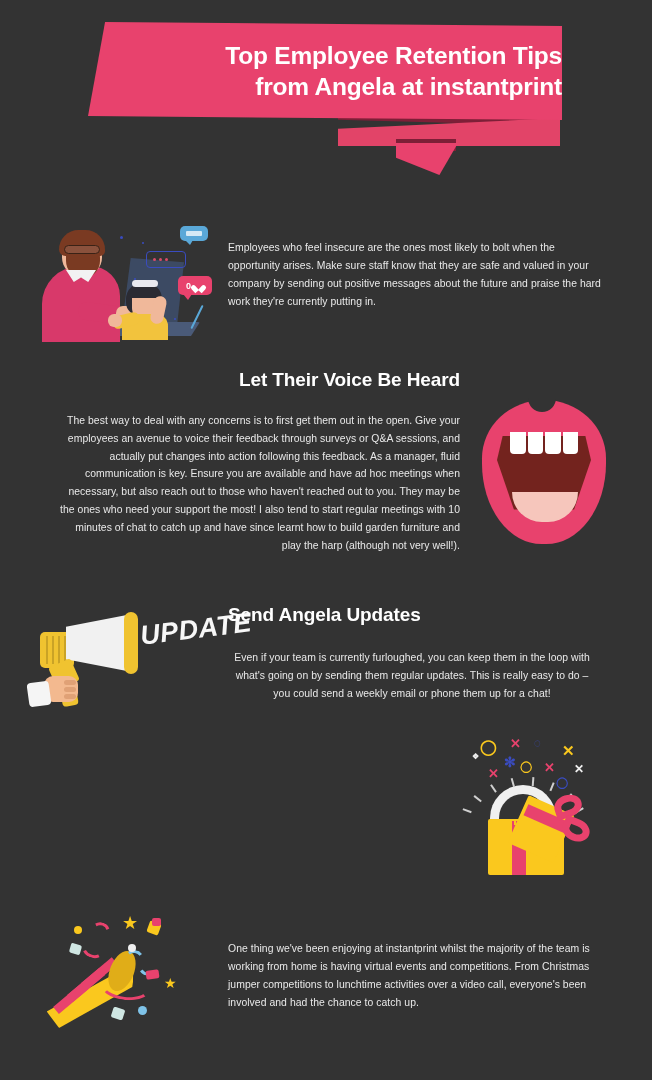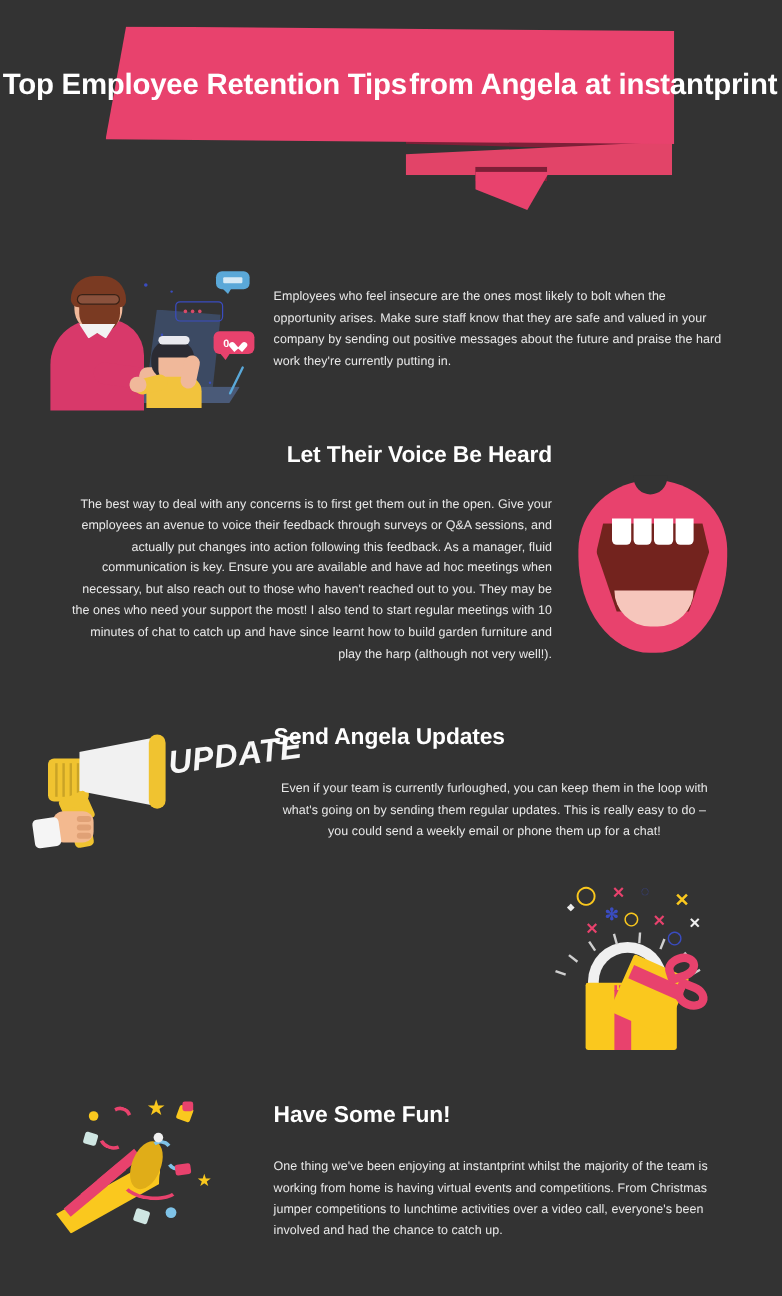--- a/index.html
+++ b/index.html
@@ -59,22 +59,22 @@
     left: 88px; top: 22px;
     width: 474px; height: 98px;
     background: #e8426d;
     clip-path: polygon(3.6% 0%, 100% 4%, 100% 100%, 0% 96%);
   }
   .banner-text {
     position: absolute;
     left: 88px; top: 22px;
     width: 474px; height: 98px;
     display: flex;
-    flex-direction: row;
-    align-items: center;
+    flex-direction: column;
+    align-items: flex-end;
     justify-content: center;
     gap: 2px;
   }
   .banner-line {
     color: #ffffff;
     font-size: 24.5px;
     font-weight: bold;
     letter-spacing: -0.2px;
     text-align: center;
     line-height: 1.2;
@@ -655,17 +655,16 @@
     <span class="conf-piece" style="left:36px; top:36px; width:11px; height:10px; background:#cfe6e2; border-radius:2px; transform:rotate(16deg);"></span>
     <span class="conf-piece" style="left:114px; top:14px; width:12px; height:12px; background:#fac81e; border-radius:2px; transform:rotate(20deg);"></span>
     <span class="conf-piece" style="left:118px; top:10px; width:9px; height:8px; background:#e8426d; border-radius:2px;"></span>
     <span class="conf-piece" style="left:94px; top:36px; width:8px; height:8px; background:#f0f0f0; border-radius:50%;"></span>
     <span class="conf-piece" style="left:112px; top:62px; width:13px; height:9px; background:#e8426d; border-radius:2px; transform:rotate(-8deg);"></span>
     <span class="conf-piece" style="left:104px; top:98px; width:9px; height:9px; background:#7fc3e8; border-radius:50%;"></span>
     <span class="conf-piece" style="left:78px; top:100px; width:12px; height:11px; background:#cfe6e2; border-radius:2px; transform:rotate(18deg);"></span>
   </div>
 
   <div class="section" id="sec-5">
-    <div class="sec-title">Have Some Fun!</div>
     <div class="sec-body">One thing we've been enjoying at instantprint whilst the majority of the team is working from home is having virtual events and competitions. From Christmas jumper competitions to lunchtime activities over a video call, everyone's been involved and had the chance to catch up.</div>
   </div>
 
 </div>
 
 </body></html>

